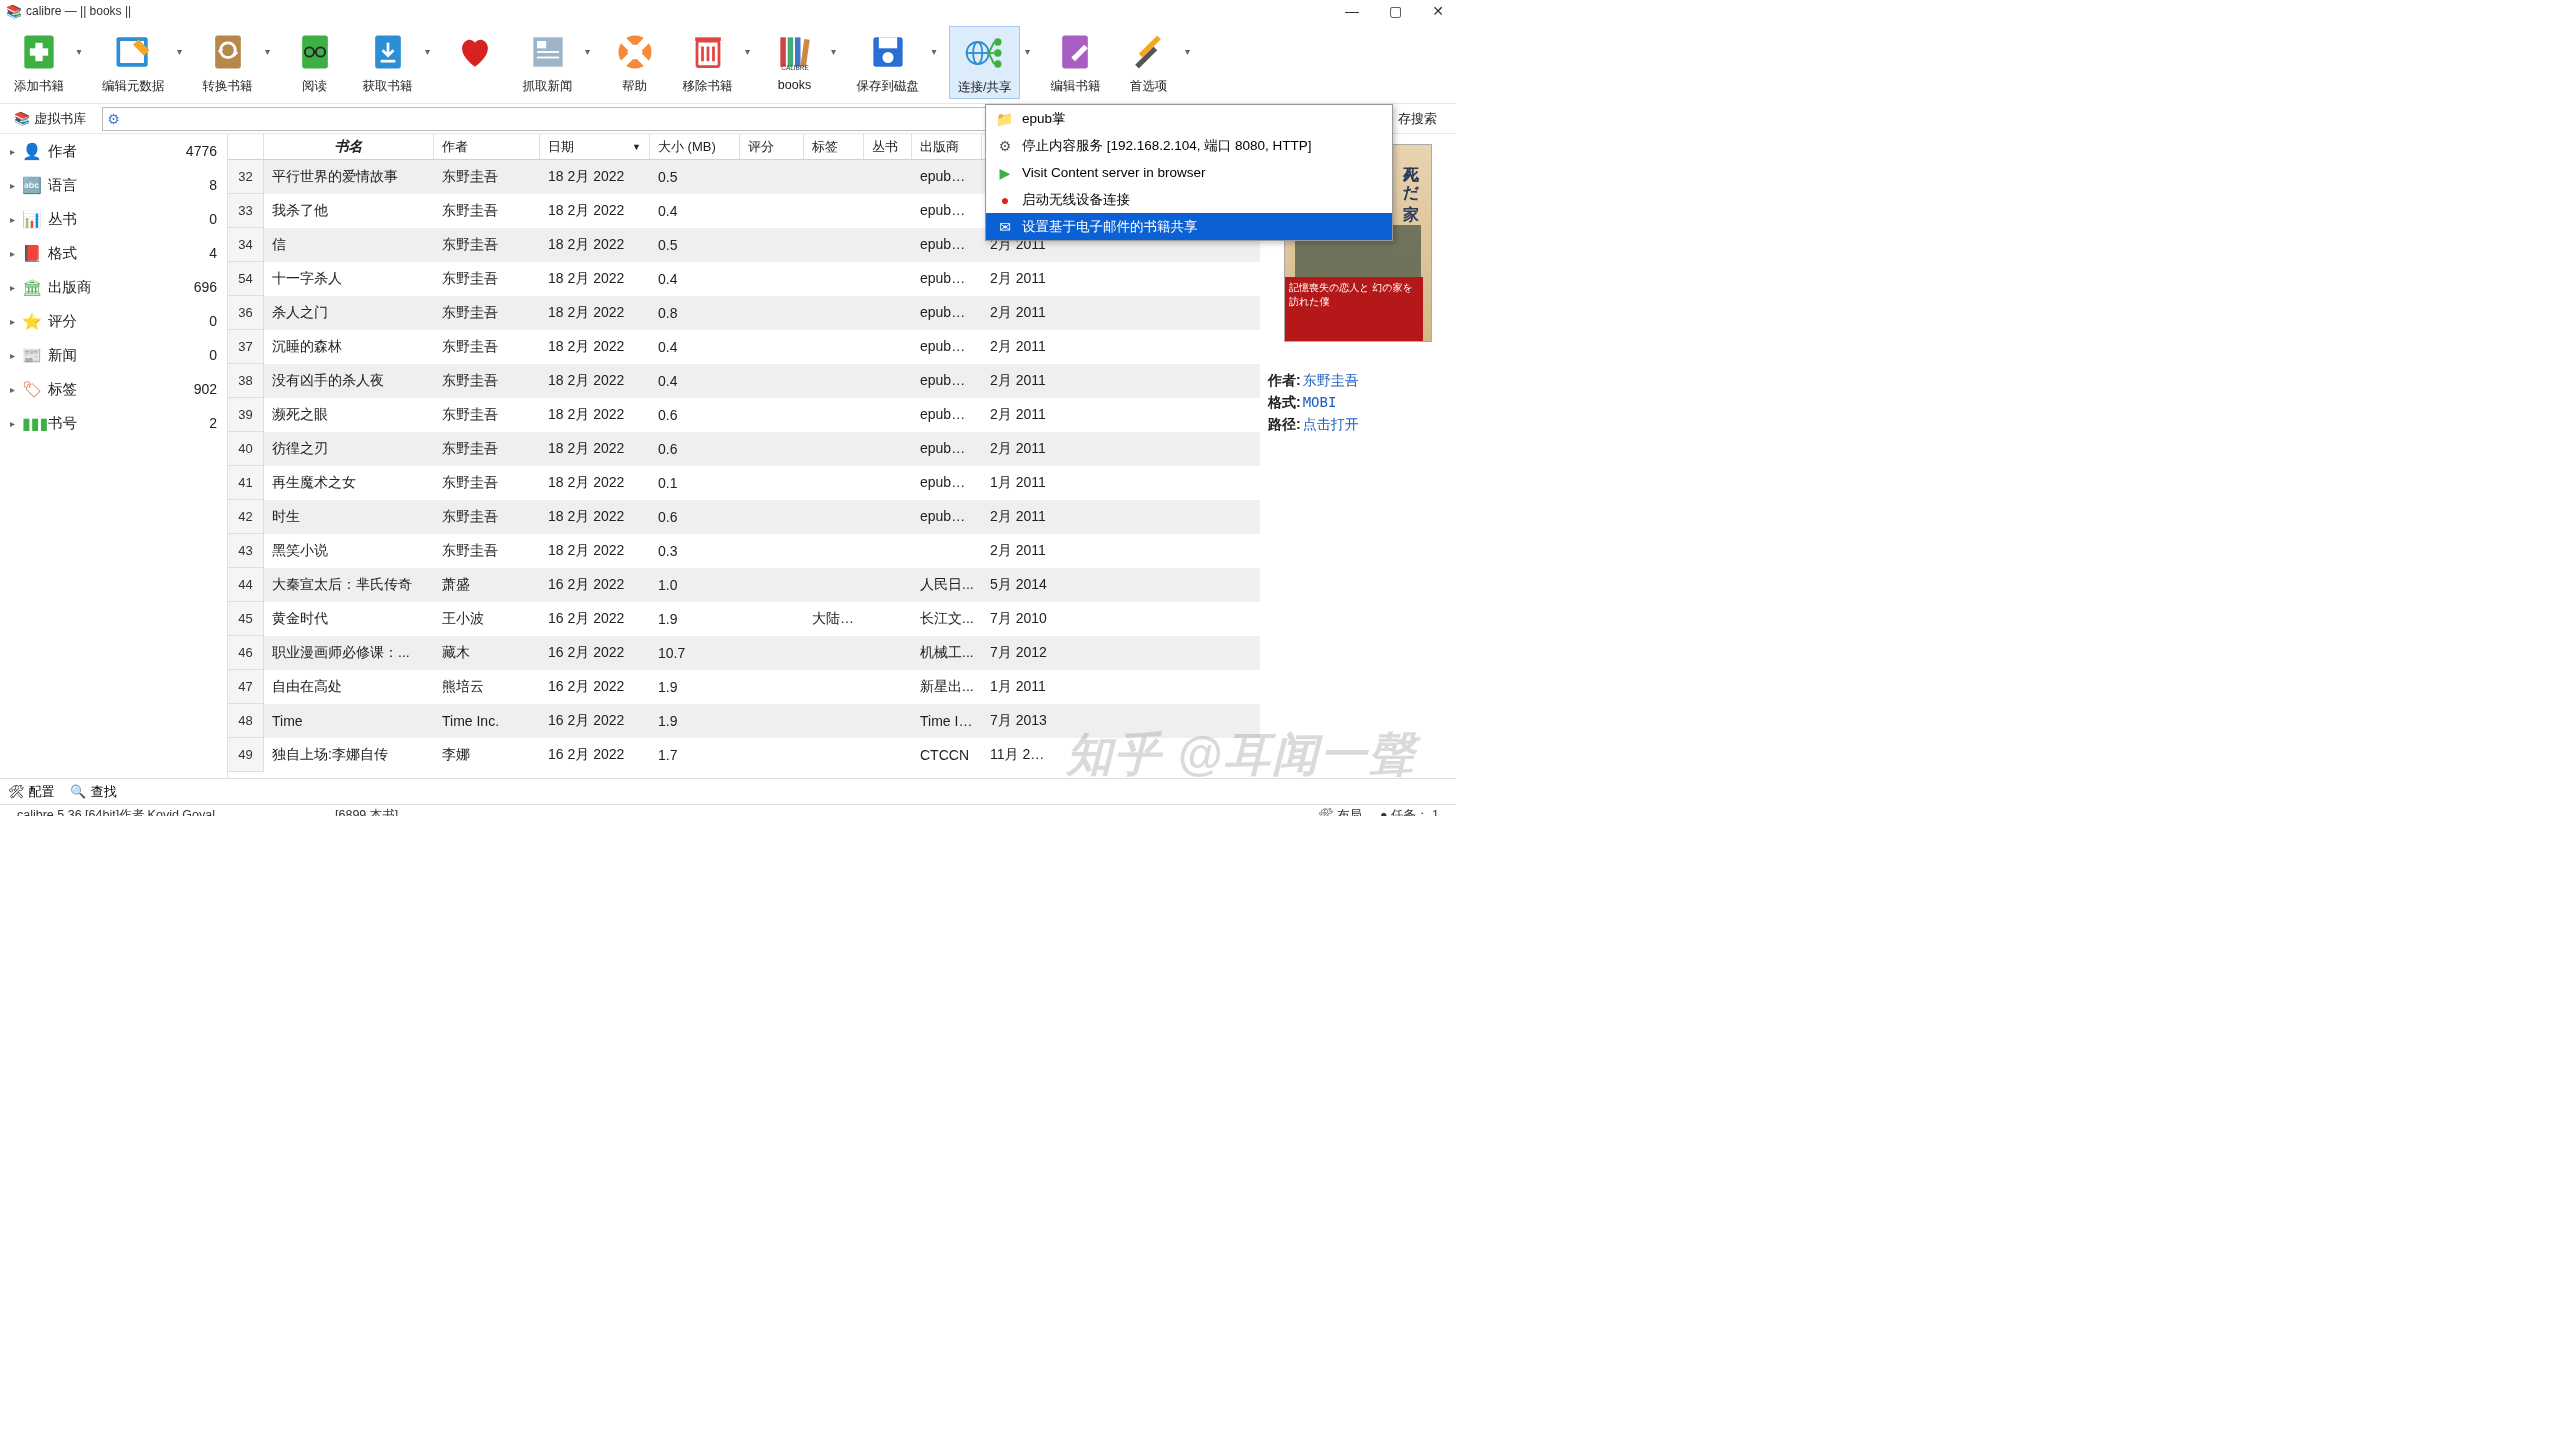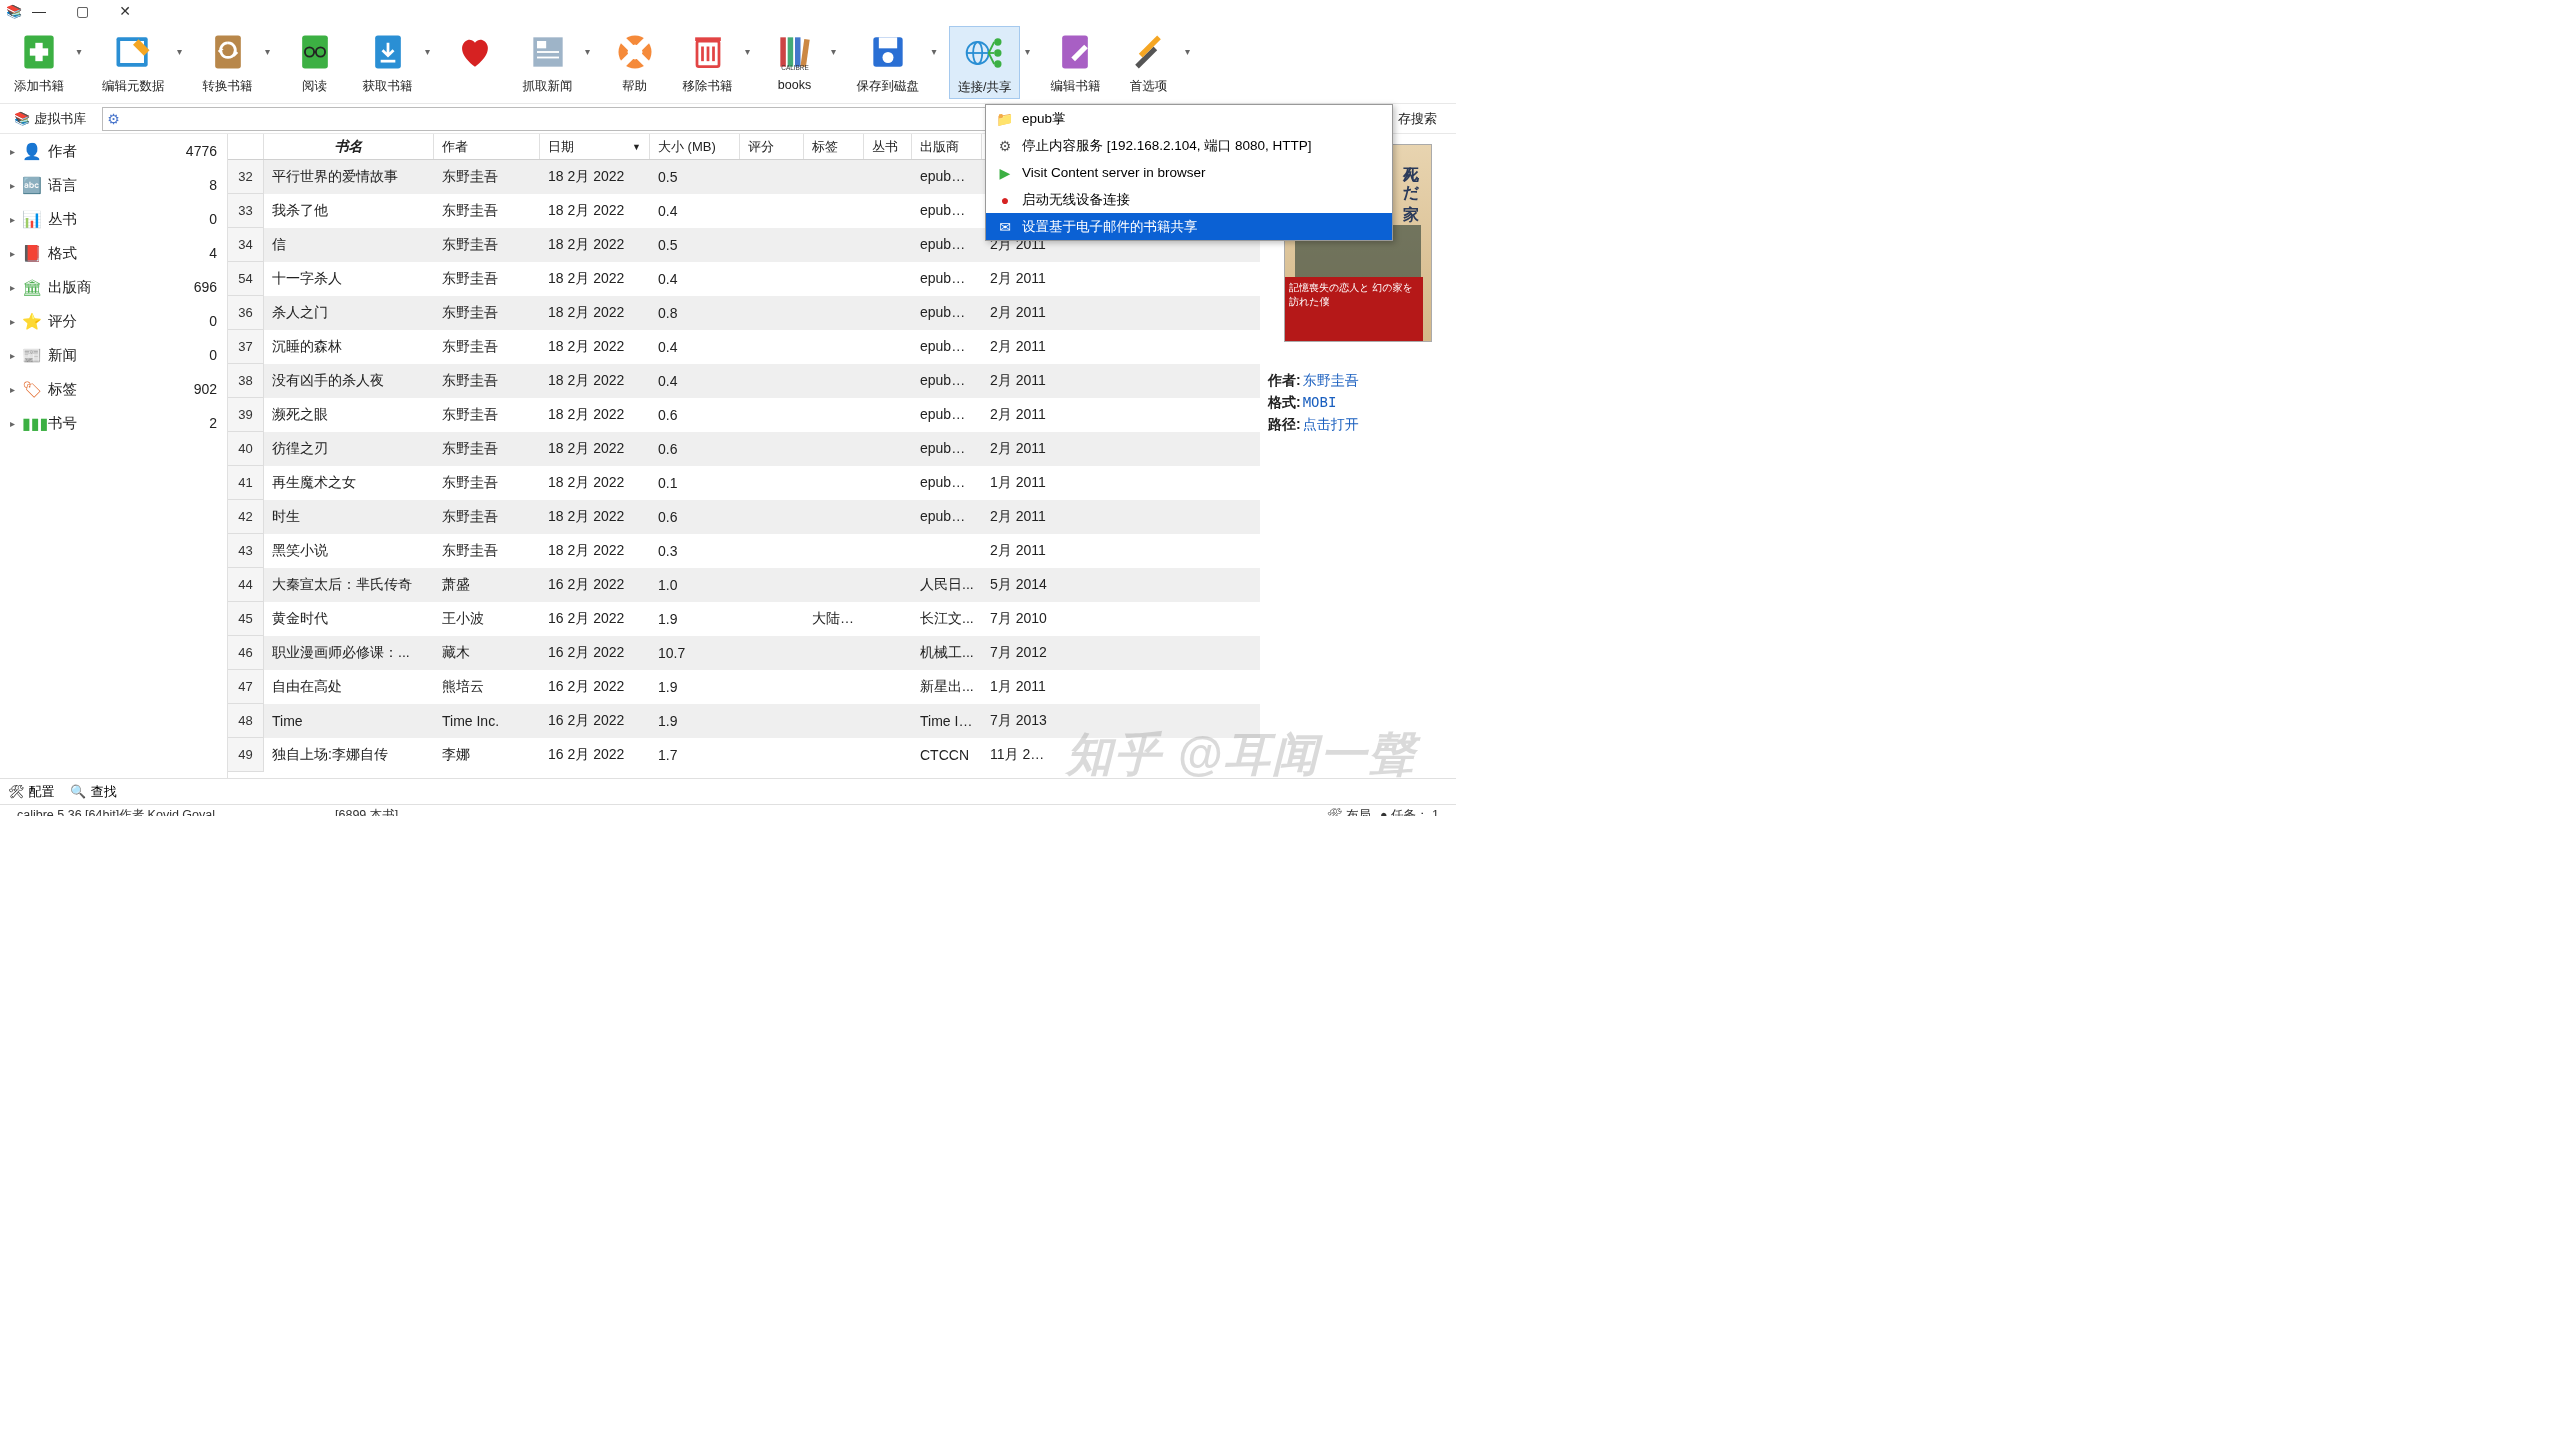--- a/index.html
+++ b/index.html
@@ -74,39 +74,40 @@
 .meta-row .k { color: #222; font-weight: bold; }
 .meta-row .v { color: #1a5fbf; margin-left: 2px; }
 .meta-row .v.mono { font-family: monospace; }
 
 
 .bottom1 { height: 26px; border-top: 1px solid #e0e0e0; display: flex; align-items: center; padding: 0 8px; gap: 16px; font-size: 13px; }
 .bottom1 .left { display: flex; gap: 16px; }
 .bottom1 .btn { display: flex; align-items: center; gap: 4px; cursor: pointer; }
 .bottom2 { height: 22px; border-top: 1px solid #e0e0e0; display: flex; align-items: center; padding: 0 17px; font-size: 12.5px; color: #333; font-family: monospace; }
 .bottom2 .mid { margin-left: 120px; }
-.bottom2 .right { margin-left: auto; display: flex; gap: 9px; align-items: flex-end; font-family: "Microsoft YaHei"; }
+.bottom2 .right { margin-left: auto; display: flex; gap: 18px; align-items: flex-end; font-family: "Microsoft YaHei"; }
 
 
 .dropdown { position: absolute; top: 104px; left: 985px; width: 408px; background: #fff; border: 1px solid #999; box-shadow: 2px 2px 6px rgba(0,0,0,0.25); z-index: 100; }
 .dropdown .menu-item { display: flex; align-items: center; height: 27px; padding: 0 10px; cursor: pointer; font-size: 13.5px; gap: 8px; }
 .dropdown .menu-item.highlighted { background: #0b61d4; color: #fff; }
 .dropdown .menu-item .mi-icon { width: 18px; text-align: center; font-size: 14px; }
 
 
 .svg-icon { width: 44px; height: 44px; }
 
 
 .watermark { position: absolute; right: 40px; bottom: 30px; font-size: 46px; color: rgba(150,150,150,0.35); font-weight: bold; pointer-events: none; letter-spacing: 2px; font-style: italic;}
 </style>
 </head>
 <body>
 
 <div class="titlebar">
   <span class="icon">📚</span>
+  <span class="title">calibre — || books ||</span>
   <div class="controls">
     <span>—</span>
     <span>▢</span>
     <span>✕</span>
   </div>
 </div>
 
 <div class="toolbar" id="toolbar">
     <div class="tool-item">
       <div class="tool-icon">

